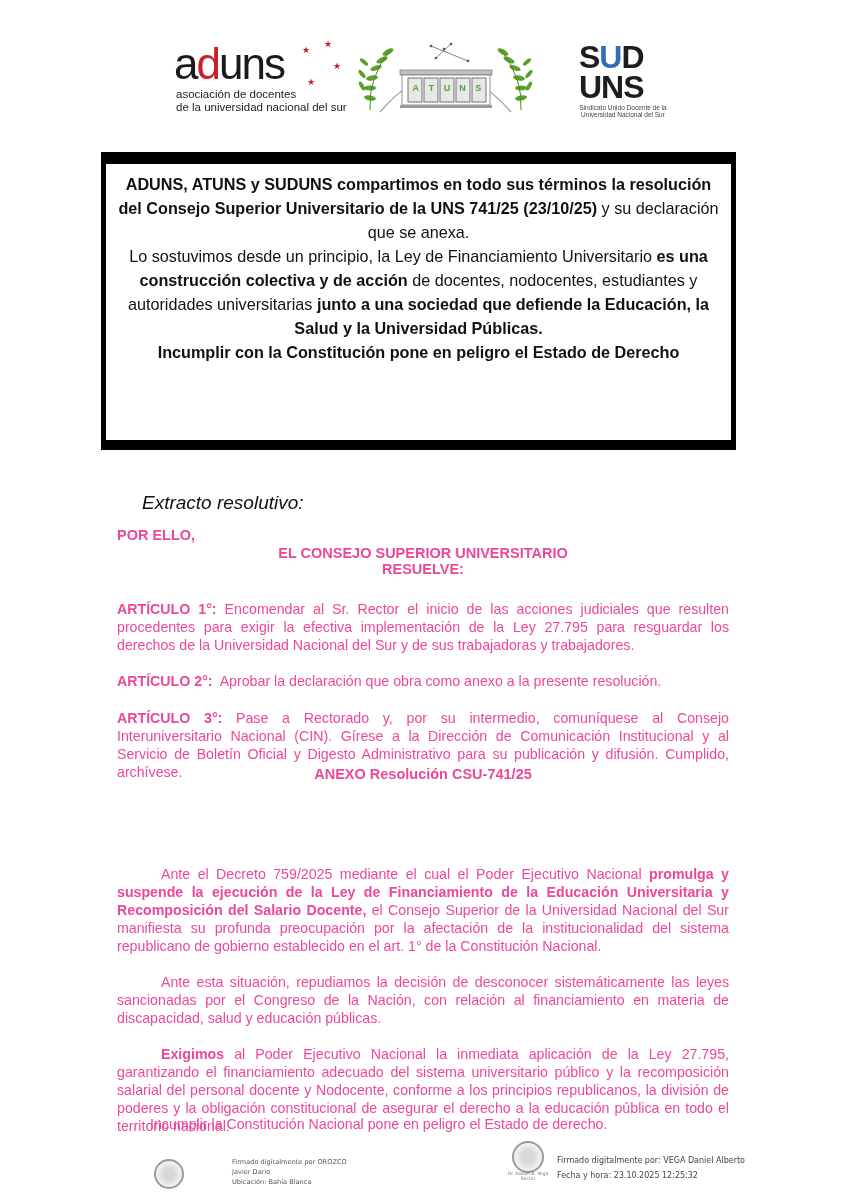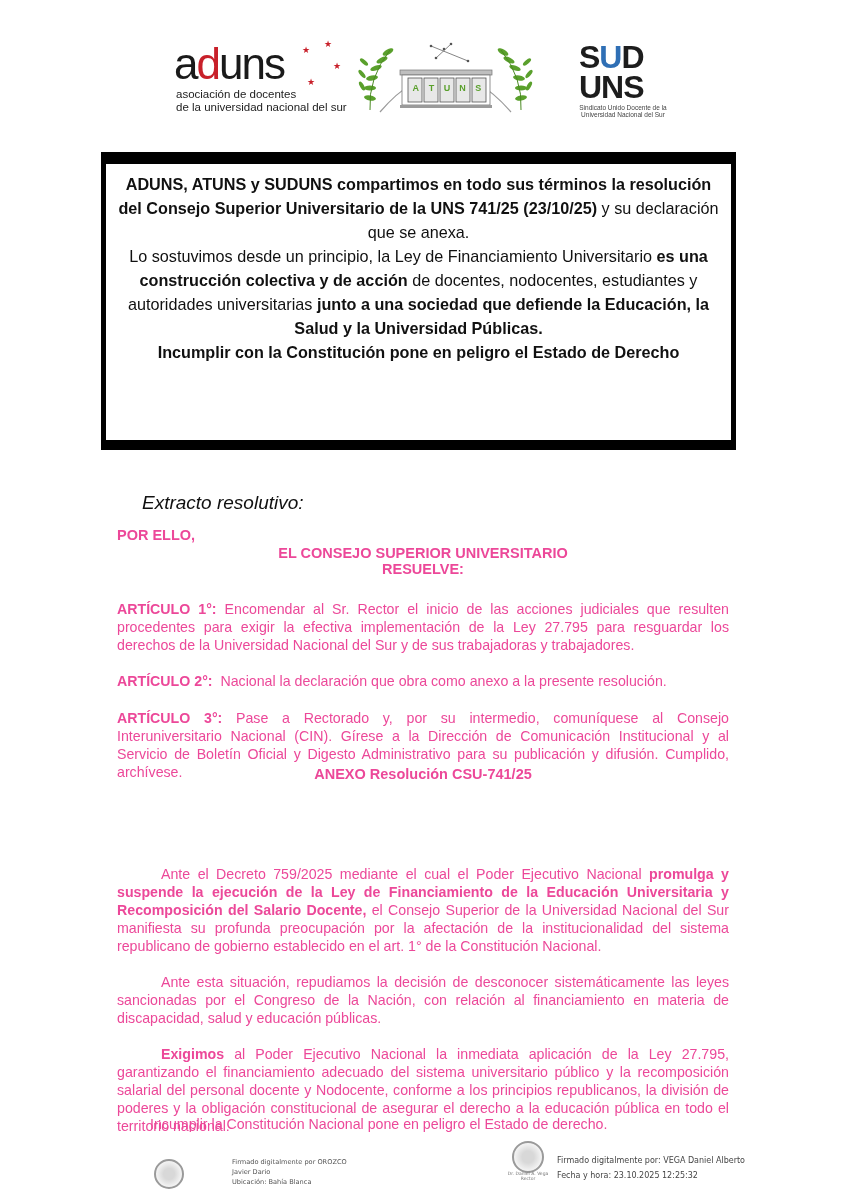--- a/index.html
+++ b/index.html
@@ -132,21 +132,21 @@
 
 <div class="abs extract">Extracto resolutivo:</div>
 
 <div class="abs serif por-ello">POR ELLO,</div>
 <div class="abs serif consejo">
   <div>EL CONSEJO SUPERIOR UNIVERSITARIO</div>
   <div>RESUELVE:</div>
 </div>
 
 <div class="abs serif para" style="top:600px;"><b>ARTÍCULO 1°:</b><span> Encomendar al Sr. Rector el inicio de las acciones judiciales que resulten procedentes para exigir la efectiva implementación de la Ley 27.795 para resguardar los derechos de la Universidad Nacional del Sur y de sus trabajadoras y trabajadores.</span></div>
-<div class="abs serif para" style="top:672px;"><b>ARTÍCULO 2°:</b><span style="white-space:pre;">  Nacional la declaración que obra como anexo a la presente resolución.</span></div>
+<div class="abs serif para" style="top:672px;"><b>ARTÍCULO 2°:</b><span style="white-space:pre;">  Aprobar la declaración que obra como anexo a la presente resolución.</span></div>
 <div class="abs serif para" style="top:709px;"><b>ARTÍCULO 3°:</b><span> Pase a Rectorado y, por su intermedio, comuníquese al Consejo Interuniversitario Nacional (CIN). Gírese a la Dirección de Comunicación Institucional y al Servicio de Boletín Oficial y Digesto Administrativo para su publicación y difusión. Cumplido, archívese.</span></div>
 
 <div class="abs serif anexo-title">ANEXO Resolución CSU-741/25</div>
 
 <div class="abs serif para indent" style="top:830px;"><span>Ante el Decreto 759/2025 mediante el cual el Poder Ejecutivo Nacional </span><b>promulga y suspende la ejecución de la Ley de Financiamiento de la Educación Universitaria y Recomposición del Salario Docente,</b><span> el Consejo Superior de la Universidad Nacional del Sur manifiesta su profunda preocupación por la afectación de la institucionalidad del sistema republicano de gobierno establecido en el art. 1° de la Constitución Nacional.</span></div>
 <div class="abs serif para indent" style="top:938px;">Ante esta situación, repudiamos la decisión de desconocer sistemáticamente las leyes sancionadas por el Congreso de la Nación, con relación al financiamiento en materia de discapacidad, salud y educación públicas.</div>
 <div class="abs serif para indent" style="top:1010px;"><b>Exigimos</b><span> al Poder Ejecutivo Nacional la inmediata aplicación de la Ley 27.795, garantizando el financiamiento adecuado del sistema universitario público y la recomposición salarial del personal docente y Nodocente, conforme a los principios republicanos, la división de poderes y la obligación constitucional de asegurar el derecho a la educación pública en todo el territorio nacional.</span></div>
 <div class="abs serif closing">Incumplir la Constitución Nacional pone en peligro el Estado de derecho.</div>
 
 <div class="abs sig-seal" style="left:154px; top:1159px;"></div>

